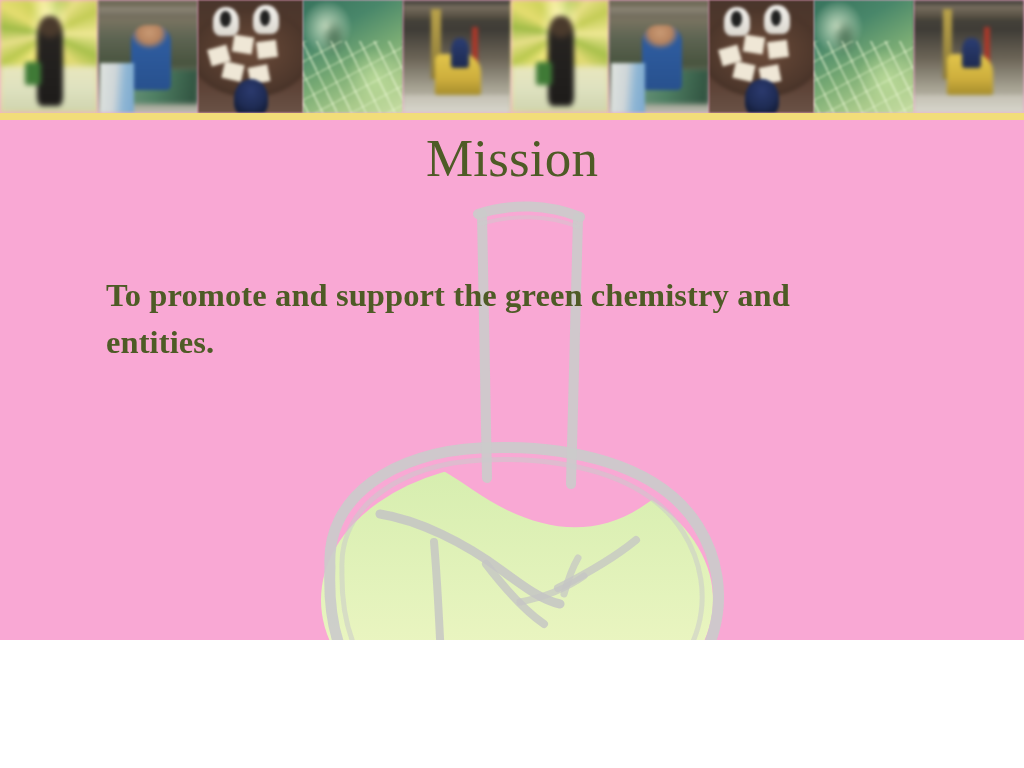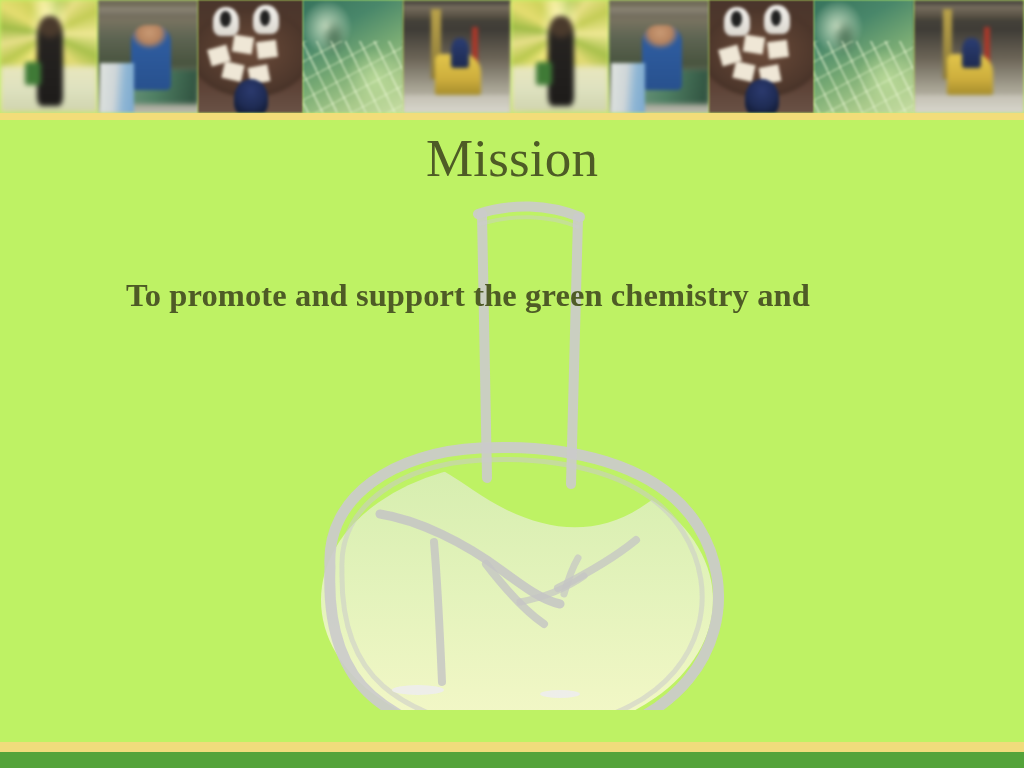--- a/index.html
+++ b/index.html
@@ -7,22 +7,22 @@
     margin: 0;
     padding: 0;
     background: #ffffff;
   }
   body {
     font-family: "Liberation Serif", serif;
   }
   .slide {
     position: relative;
     width: 1024px;
-    height: 768px;
-    background: #bef264;
+    height: 640px;
+    background: #f9a8d4;
     overflow: hidden;
   }
 
   
   .banner {
     position: absolute;
     left: 0;
     top: 0;
     width: 1024px;
     height: 113px;
@@ -306,21 +306,20 @@
     z-index: 5;
   }
   .body-line {
     font-family: "Liberation Serif", serif;
     font-size: 32.5px;
     font-weight: bold;
     line-height: 47px;
     color: #4e5b26;
     white-space: nowrap;
     letter-spacing: .1px;
-    margin-left: 20px;
   }
 
   
   .footer-yellow {
     position: absolute;
     left: 0;
     top: 742px;
     width: 1024px;
     height: 10px;
     background: #f0dc7c;
@@ -471,18 +470,19 @@
         <ellipse cx="150" cy="500" rx="26" ry="5"></ellipse>
         <ellipse cx="292" cy="504" rx="20" ry="4"></ellipse>
       </g>
     </svg>
   </div>
 
   <div class="slide-title">Mission</div>
 
   <div class="body-block">
     <div class="body-line">To promote and support the green chemistry and</div>
+    <div class="body-line">entities.</div>
   </div>
 
   <div class="footer-yellow"></div>
   <div class="footer-green"></div>
 
 </div>
 
 </body></html>

